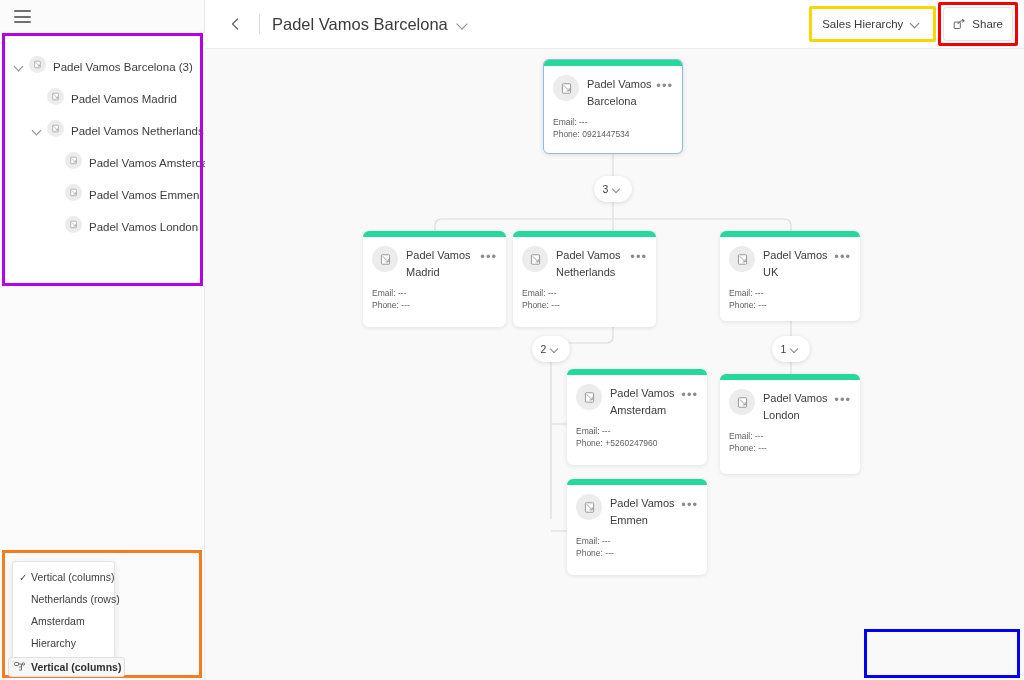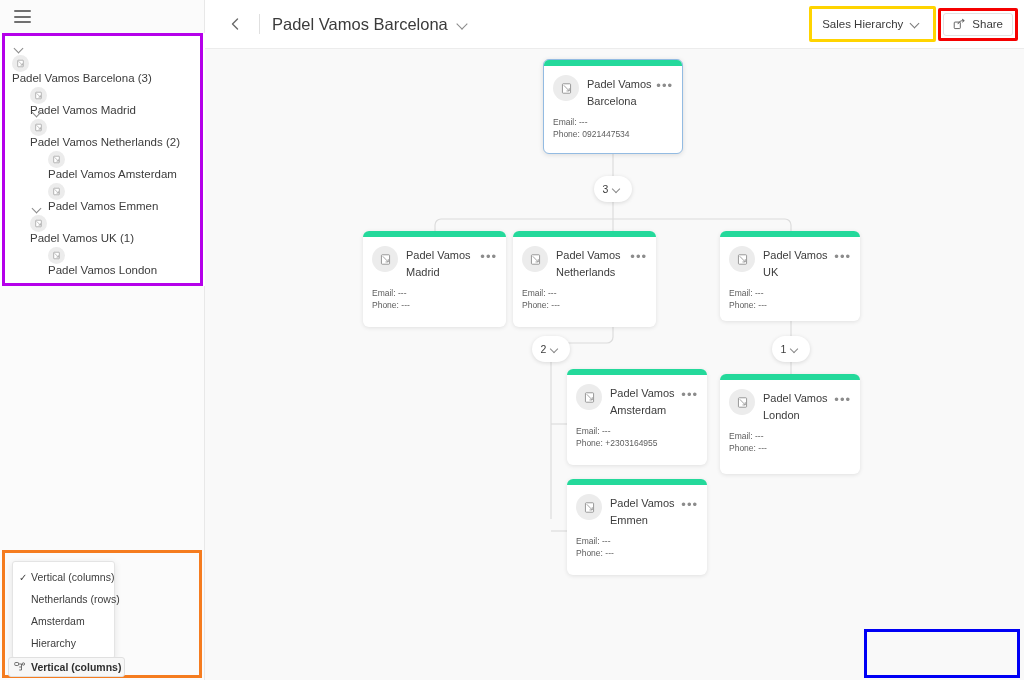--- a/index.html
+++ b/index.html
@@ -39,26 +39,25 @@
     z-index: 6;
   }
 
   #tree {
     position: absolute; left: 0; top: 33px; width: 205px;
     padding-top: 8px;
     background: #ffffff;
     height: 253px;
   }
   .tree-row {
-    display: flex; align-items: flex-start;
+    display: flex; align-items: flex-end;
     height: 32px;
     font-size: 11.5px; color: #3a3a3a;
     cursor: pointer;
     white-space: nowrap;
-    flex-direction: column;
   }
   .chev {
     width: 14px; height: 14px; flex: 0 0 14px;
     position: relative; margin-right: 3px;
   }
   .chev.open::after {
     content: ""; position: absolute; left: 3px; top: 4px;
     width: 6px; height: 6px;
     border-right: 1.4px solid #8a8a8a;
     border-bottom: 1.4px solid #8a8a8a;
@@ -163,21 +162,21 @@
     border-right: 1.4px solid #7a7a7a; border-bottom: 1.4px solid #7a7a7a;
     transform: rotate(45deg);
   }
   #share-wrap {
     border: 3px solid #f50000;
     padding: 2px; margin-left: 2px;
     border-radius: 2px;
     display: flex; align-items: center;
   }
   #share-btn {
-    height: 23px; display: flex; align-items: center;
+    height: 34px; display: flex; align-items: center;
     padding: 0 9px; font-size: 11.5px; color: #3a3a3a;
     border: 1px solid #e2e2e2; border-radius: 3px;
     background: #fff; cursor: pointer; white-space: nowrap;
   }
   #share-btn svg { width: 13px; height: 13px; margin-right: 6px; }
 
   
   #canvas {
     position: absolute; left: 205px; top: 49px;
     width: 819px; height: 631px;
@@ -315,31 +314,20 @@
         <div class="tree-row" style="padding-left: 48px;">
           <span class="chev blank"></span>
           <span class="acct-icon">
             <svg viewBox="0 0 16 16">
   <rect x="3" y="2.2" width="10" height="11.6" rx="1" fill="#ffffff" stroke="#8e8e8e" stroke-width="1.1"></rect>
   <path d="M4.6 4 L11.4 11" stroke="#8e8e8e" stroke-width="1" fill="none"></path>
   <path d="M11.4 11 V7.6 M11.4 11 H8" stroke="#8e8e8e" stroke-width="1" fill="none"></path>
 </svg>
           </span>
           <span class="tree-label">Padel Vamos Emmen</span>
-        </div>
-        <div class="tree-row" style="padding-left: 30px;">
-          <span class="chev open"></span>
-          <span class="acct-icon">
-            <svg viewBox="0 0 16 16">
-  <rect x="3" y="2.2" width="10" height="11.6" rx="1" fill="#ffffff" stroke="#8e8e8e" stroke-width="1.1"></rect>
-  <path d="M4.6 4 L11.4 11" stroke="#8e8e8e" stroke-width="1" fill="none"></path>
-  <path d="M11.4 11 V7.6 M11.4 11 H8" stroke="#8e8e8e" stroke-width="1" fill="none"></path>
-</svg>
-          </span>
-          <span class="tree-label">Padel Vamos UK (1)</span>
         </div>
         <div class="tree-row" style="padding-left: 48px;">
           <span class="chev blank"></span>
           <span class="acct-icon">
             <svg viewBox="0 0 16 16">
   <rect x="3" y="2.2" width="10" height="11.6" rx="1" fill="#ffffff" stroke="#8e8e8e" stroke-width="1.1"></rect>
   <path d="M4.6 4 L11.4 11" stroke="#8e8e8e" stroke-width="1" fill="none"></path>
   <path d="M11.4 11 V7.6 M11.4 11 H8" stroke="#8e8e8e" stroke-width="1" fill="none"></path>
 </svg>
           </span>
@@ -514,21 +502,21 @@
   <rect x="3" y="2.2" width="10" height="11.6" rx="1" fill="#ffffff" stroke="#8e8e8e" stroke-width="1.1"></rect>
   <path d="M4.6 4 L11.4 11" stroke="#8e8e8e" stroke-width="1" fill="none"></path>
   <path d="M11.4 11 V7.6 M11.4 11 H8" stroke="#8e8e8e" stroke-width="1" fill="none"></path>
 </svg>
             </span>
             <span class="node-name">Padel Vamos Amsterdam</span>
             <span class="node-dots">•••</span>
           </div>
           <div class="node-meta">
             <div>Email: ---</div>
-            <div>Phone: +2303164955</div>
+            <div>Phone: +5260247960</div>
           </div>
         </div>
         <div class="node" style="left: 362px; top: 430px; width: 140px; height: 96px;">
           <div class="bar" style="background: rgb(36, 217, 155);"></div>
           <div class="node-body">
             <span class="node-avatar">
               <svg viewBox="0 0 16 16">
   <rect x="3" y="2.2" width="10" height="11.6" rx="1" fill="#ffffff" stroke="#8e8e8e" stroke-width="1.1"></rect>
   <path d="M4.6 4 L11.4 11" stroke="#8e8e8e" stroke-width="1" fill="none"></path>
   <path d="M11.4 11 V7.6 M11.4 11 H8" stroke="#8e8e8e" stroke-width="1" fill="none"></path>

